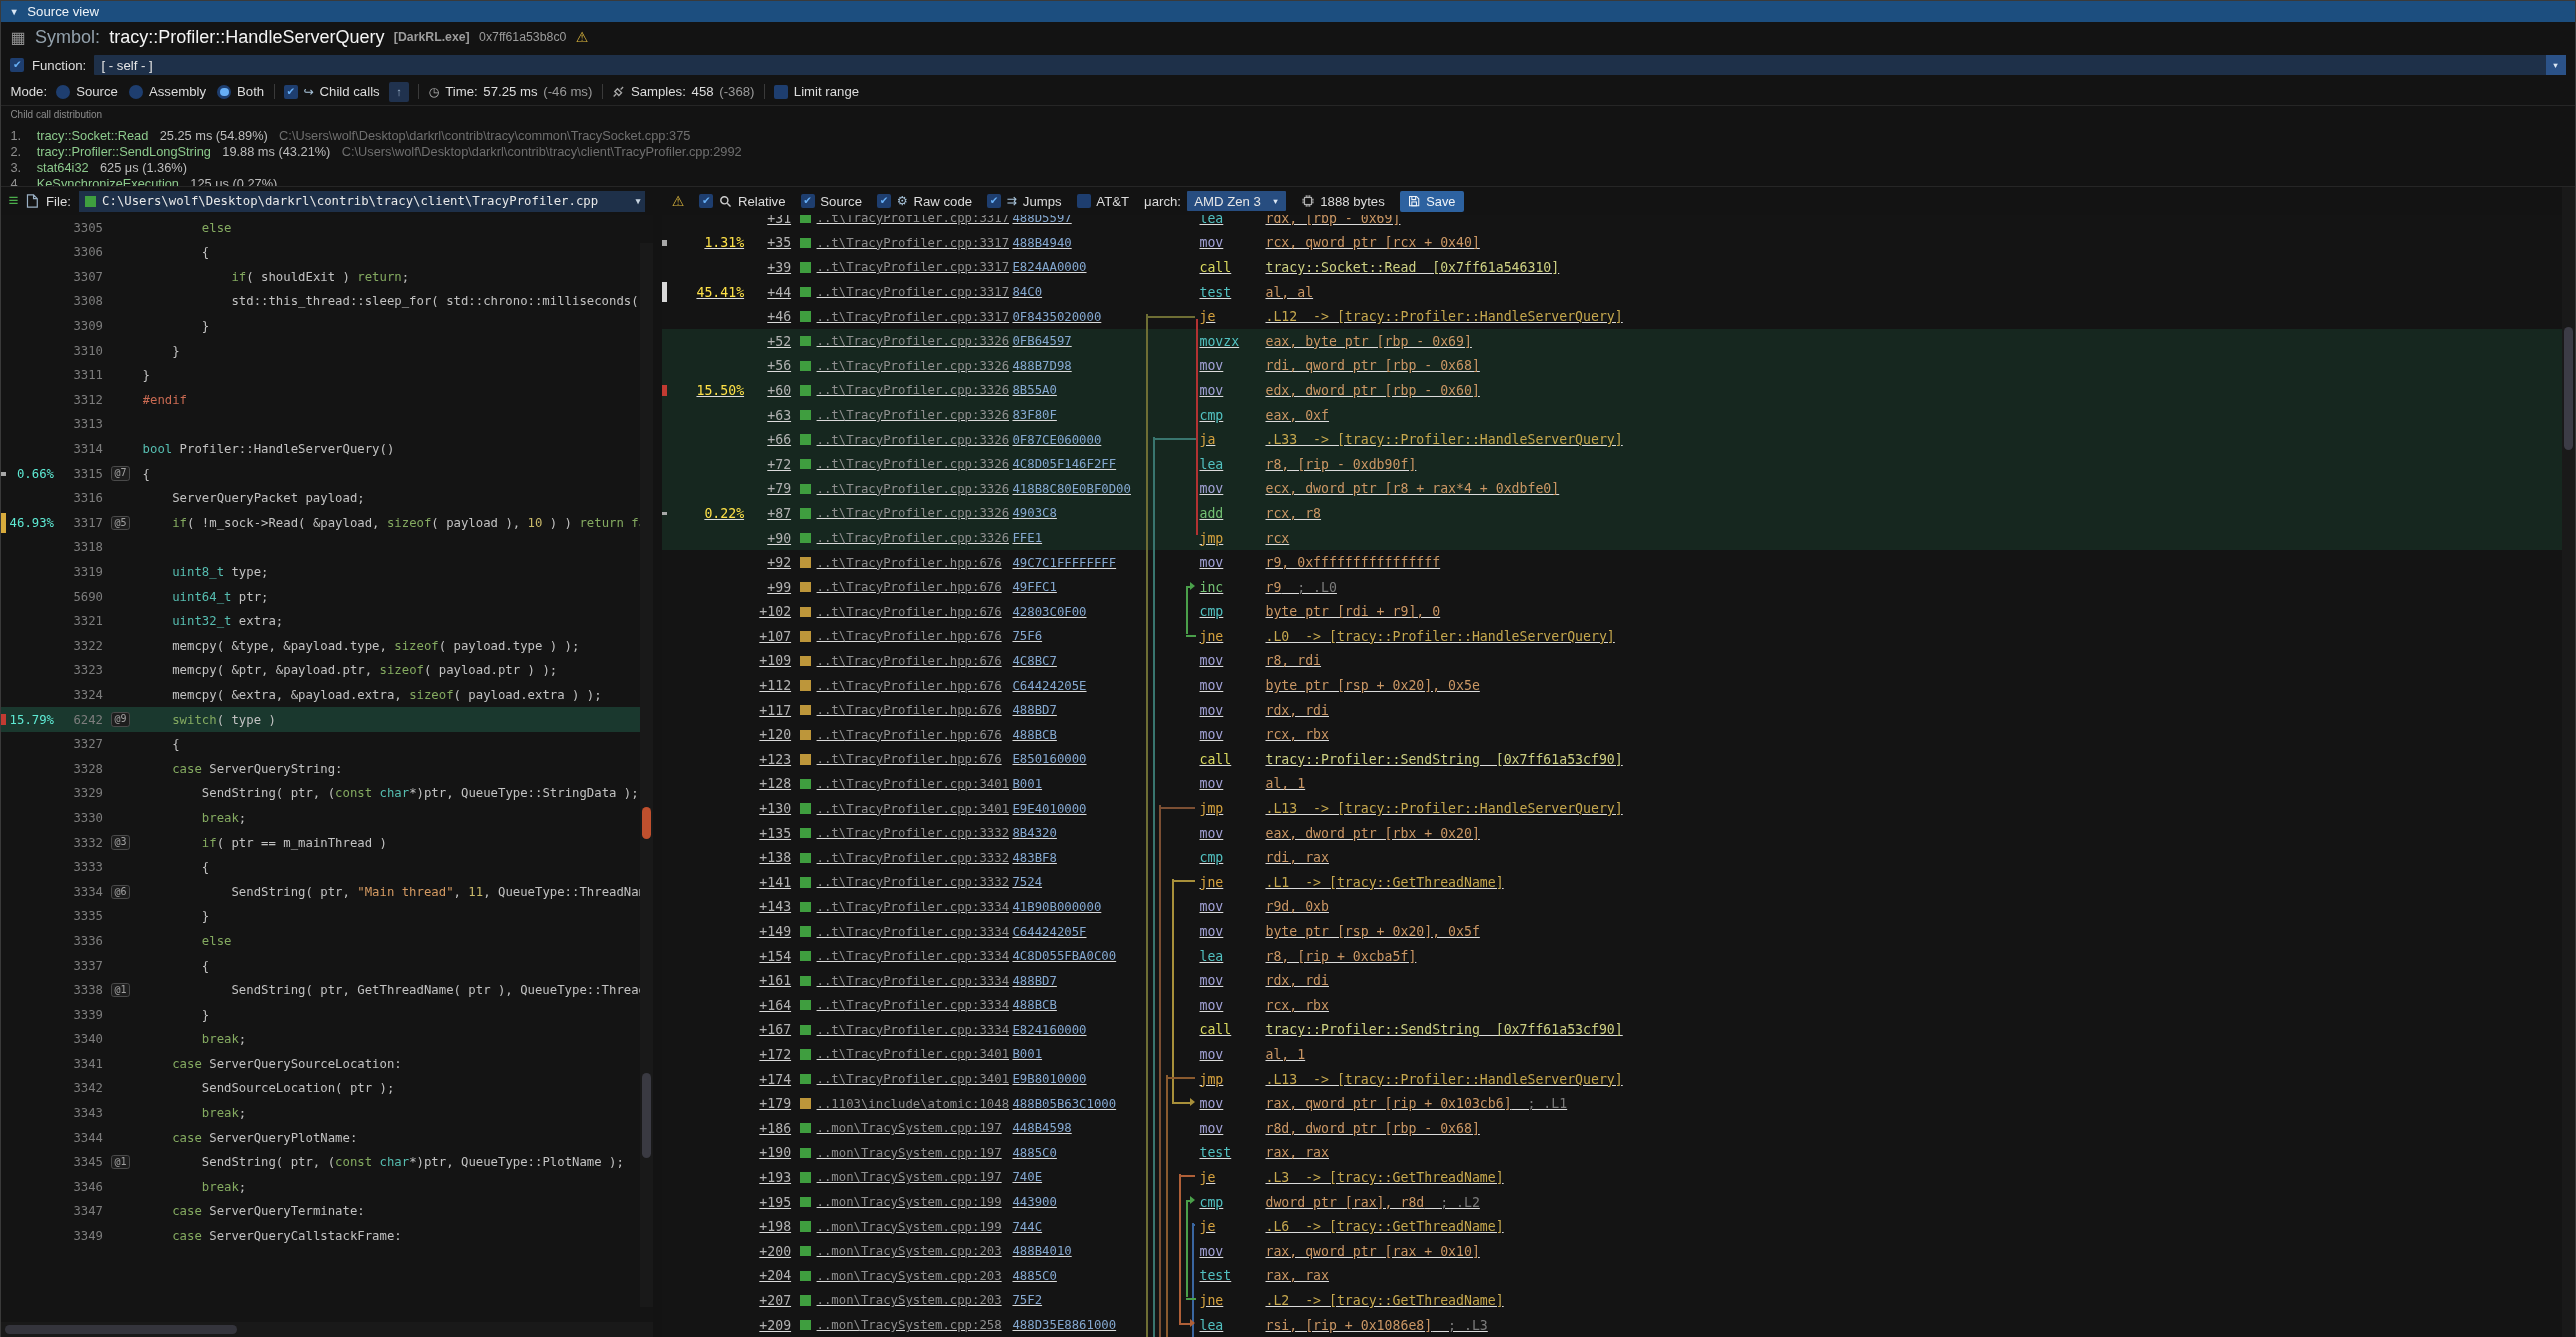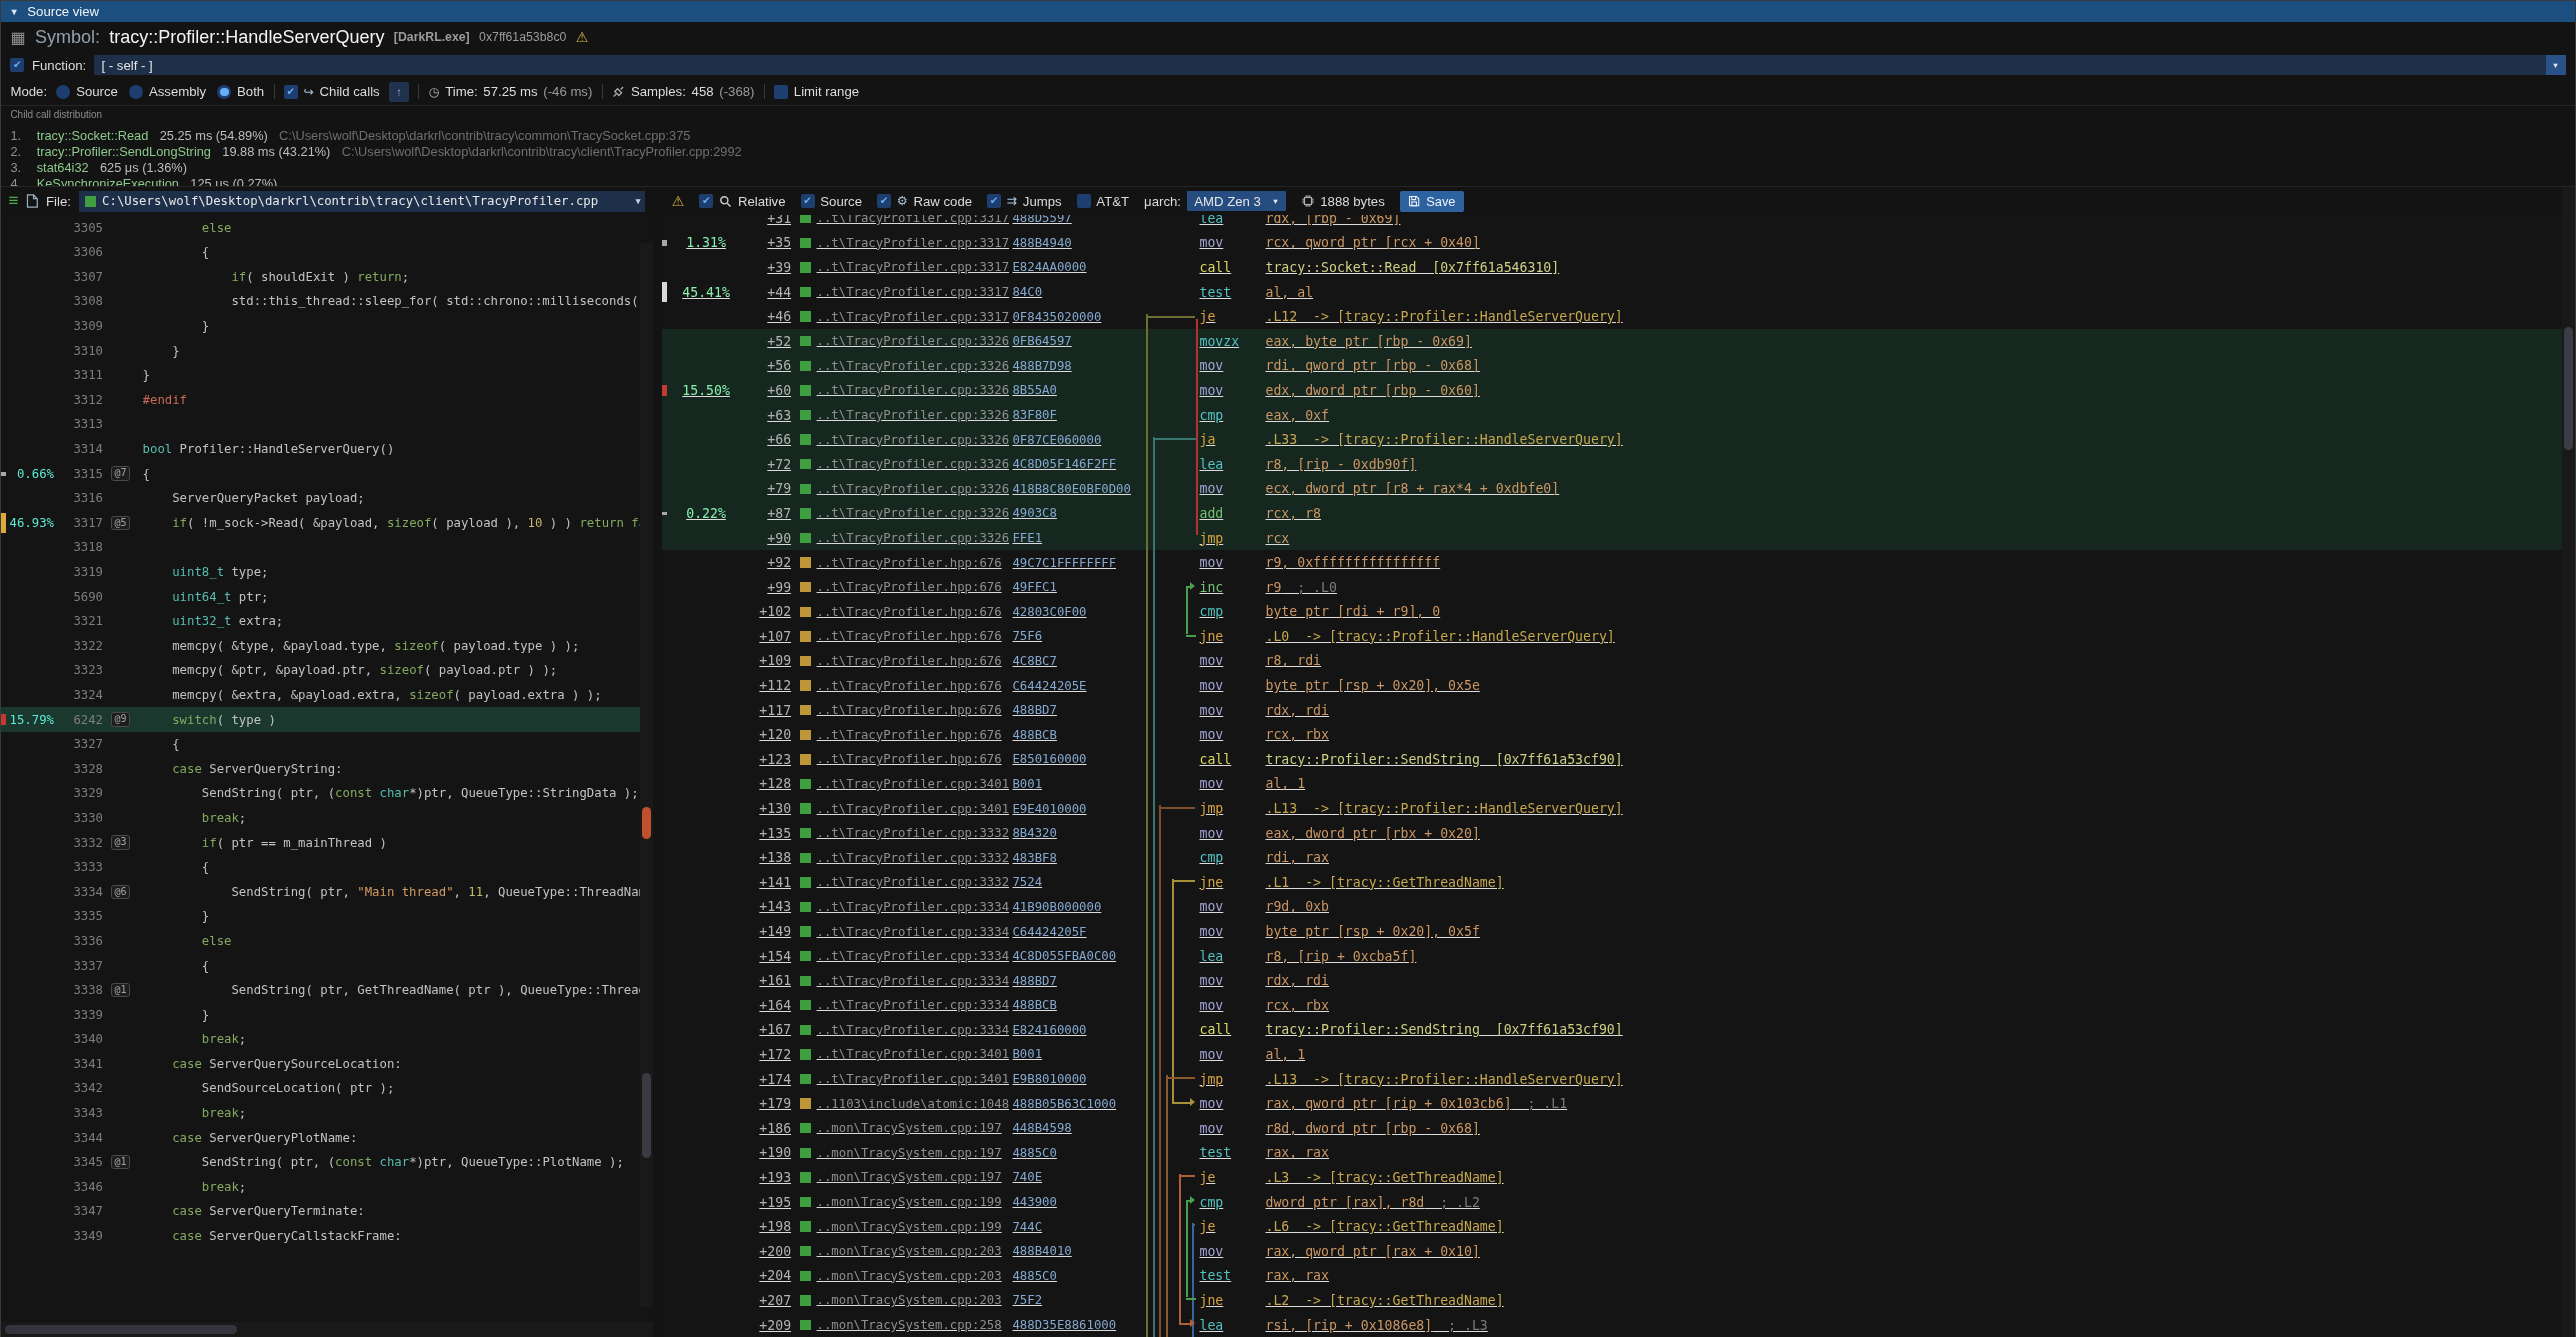--- a/index.html
+++ b/index.html
@@ -84,21 +84,21 @@
   
   .asm-toolbar { height:28px; display:flex; align-items:center; gap:15px; padding:0 9.4px; flex:none; font-size:13.2px; }
   .combo.uarch { background:#274d80; padding-right:24.6px; }
   .save-btn { height:21px; background:#2d62a0; border-radius:1.9px; display:inline-flex; align-items:center; gap:5.7px; padding:0 8.5px; color:#f0f4f8; font-size:12.8px; }
 
   
   .asm-scroll { flex:1; overflow:hidden; position:relative; background:#141414;text-decoration:underline; }
   .asm-rows { margin-top:-9.4px; position:relative; }
   .asm-row { height:24.6px; display:flex; align-items:center; white-space:pre; font-family:"DejaVu Sans Mono", monospace; font-size:13.2px; padding-left:5.7px; position:relative; }
   .asm-row.sel { background:#16271f; }
-  .a-pct { width:76px; text-align:center; color:#86efac; flex:none; }
+  .a-pct { width:76px; text-align:right; color:#fde047; flex:none; }
   .a-off { width:47px; text-align:right; color:#b2b2b2; margin-right:9.4px; flex:none; }
   .a-loc { width:212px; flex:none; display:flex; align-items:center; gap:5.7px; color:#8f8f8f; font-size:12.3px; overflow:hidden; }
   .a-loc .sq { width:10.4px; height:10.4px; flex:none; display:block; }
   .a-bytes { width:132px; flex:none; color:#84a8d0; font-size:12.3px; overflow:hidden; }
   .a-jumps { width:55px; flex:none; }
   .a-mn { width:66px; flex:none; }
   .a-ops { flex:1; overflow:hidden; }
   .mt-mov{color:#a2a2d6}.mt-jmp{color:#d6a23e}.mt-call{color:#dada5e}.mt-alu{color:#52c2c2}.mt-ar{color:#74c274}
   .oc-op{color:#cb9764}.oc-lbl{color:#c6a84e}.oc-fn{color:#ced183}.oc-cmt{color:#7c7c7c}
   .jump-layer { position:absolute; left:482px; top:0; width:55px; pointer-events:none; }

